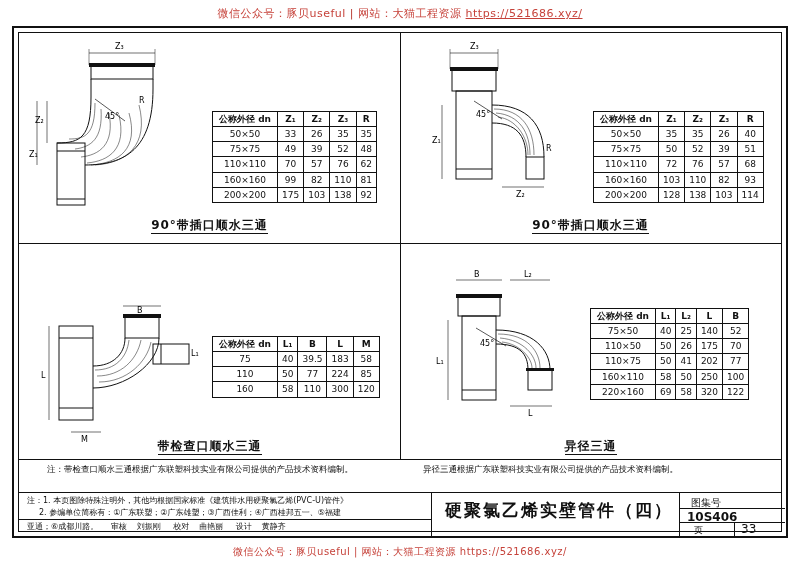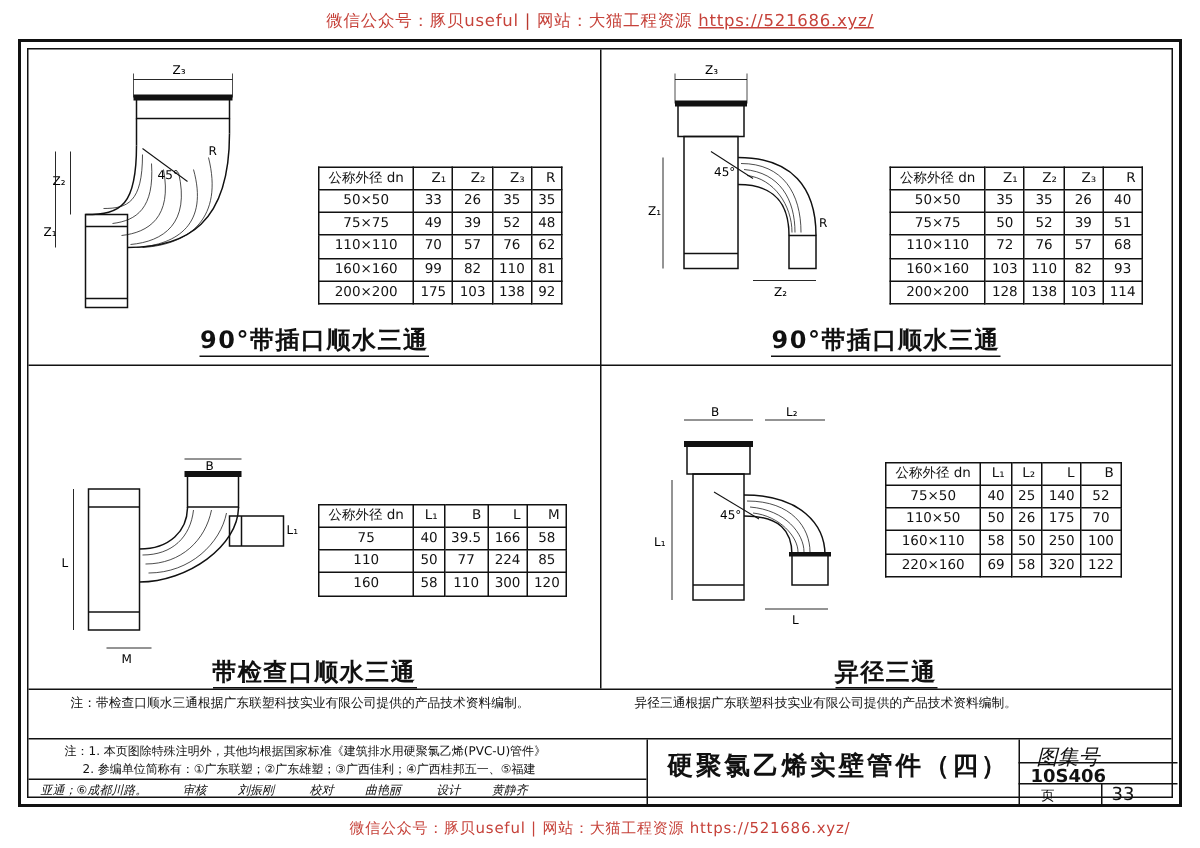--- a/index.html
+++ b/index.html
@@ -28,54 +28,54 @@
   #vmid{left:50%;top:0;width:1px;height:426px;}
   #hmid{left:0;top:210px;width:100%;height:1px;}
   #hnotes{left:0;top:426px;width:100%;height:1px;}
   #hnotes2{left:0;top:459px;width:100%;height:1px;}
   .quad{position:absolute;box-sizing:border-box;}
   .q1{left:0;top:0;width:50%;height:210px;}
   .q2{left:50%;top:0;width:50%;height:210px;}
   .q3{left:0;top:211px;width:50%;height:215px;}
   .q4{left:50%;top:211px;width:50%;height:215px;}
   .caption{
-    position:absolute;width:100%;text-align:center;font-size:16px;font-weight:bold;
+    position:absolute;width:100%;text-align:center;font-size:12px;font-weight:bold;
     letter-spacing:1px;
   }
   .caption .under{border-bottom:1px solid #111;padding-bottom:1px;}
   table.spec{
     border-collapse:collapse;font-size:9px;background:#fff;
   }
   table.spec th,table.spec td{
     border:1px solid #111;padding:1px 4px;text-align:center;white-space:nowrap;
     font-weight:normal;line-height:1.35;
   }
-  table.spec th{font-weight:normal;text-align:right;}
+  table.spec th{font-weight:bold;}
   table.spec th.wide{padding:1px 6px;}
   .drawing{position:absolute;}
   svg{display:block;}
   .notes{
     position:absolute;font-size:8.5px;line-height:1.5;
   }
   .note-left{left:28px;top:430px;width:360px;}
   .note-right{left:404px;top:430px;width:360px;}
   .bottomblock{position:absolute;left:0;top:460px;width:100%;height:43px;}
-  .bb-left{position:absolute;left:8px;top:2px;width:400px;font-size:8px;line-height:1.55;margin-left:16px;}
+  .bb-left{position:absolute;left:8px;top:2px;width:400px;font-size:8px;line-height:1.55;}
   .bb-title{
     position:absolute;left:420px;top:6px;width:240px;text-align:center;
     font-size:17px;font-weight:bold;letter-spacing:2px;
   }
-  .bb-code-label{position:absolute;left:672px;top:3px;font-size:14px;font-style:italic;}
+  .bb-code-label{position:absolute;left:672px;top:3px;font-size:10px;}
   .bb-code{position:absolute;left:668px;top:17px;font-size:12px;font-weight:bold;}
   .bb-page-label{position:absolute;left:675px;top:31px;font-size:9px;}
   .bb-page{position:absolute;left:722px;top:29px;font-size:12px;}
   .vsep{position:absolute;background:#111;width:1px;}
   .hsep{position:absolute;background:#111;height:1px;}
   .signrow{position:absolute;left:8px;top:28px;width:400px;font-size:8px;white-space:nowrap;}
-  .signrow span{margin-right:21px;font-style:italic;}
+  .signrow span{margin-right:10px;}
   .dimtxt{font-size:8px;font-family:"DejaVu Sans","Liberation Sans",sans-serif;}
 </style>
 </head>
 <body>
 
 <div class="watermark-top">
   <span>微信公众号：</span><span>豚贝useful</span><span class="sep"> | </span><span>网站：</span><span>大猫工程资源 </span><span class="url">https://521686.xyz/</span>
 </div>
 
 <div class="sheet">
@@ -309,21 +309,21 @@
             <th>B</th>
             <th>L</th>
             <th>M</th>
           </tr>
             </thead>
           <tbody>
             <tr>
                 <td>75</td>
                 <td>40</td>
                 <td>39.5</td>
-                <td>166</td>
+                <td>183</td>
                 <td>58</td>
               </tr>
             <tr>
                 <td>110</td>
                 <td>50</td>
                 <td>77</td>
                 <td>224</td>
                 <td>85</td>
               </tr>
             <tr>
@@ -395,20 +395,27 @@
                 <td>52</td>
               </tr>
             <tr>
                 <td>110×50</td>
                 <td>50</td>
                 <td>26</td>
                 <td>175</td>
                 <td>70</td>
               </tr>
             <tr>
+                <td>110×75</td>
+                <td>50</td>
+                <td>41</td>
+                <td>202</td>
+                <td>77</td>
+              </tr>
+            <tr>
                 <td>160×110</td>
                 <td>58</td>
                 <td>50</td>
                 <td>250</td>
                 <td>100</td>
               </tr>
             <tr>
                 <td>220×160</td>
                 <td>69</td>
                 <td>58</td>

